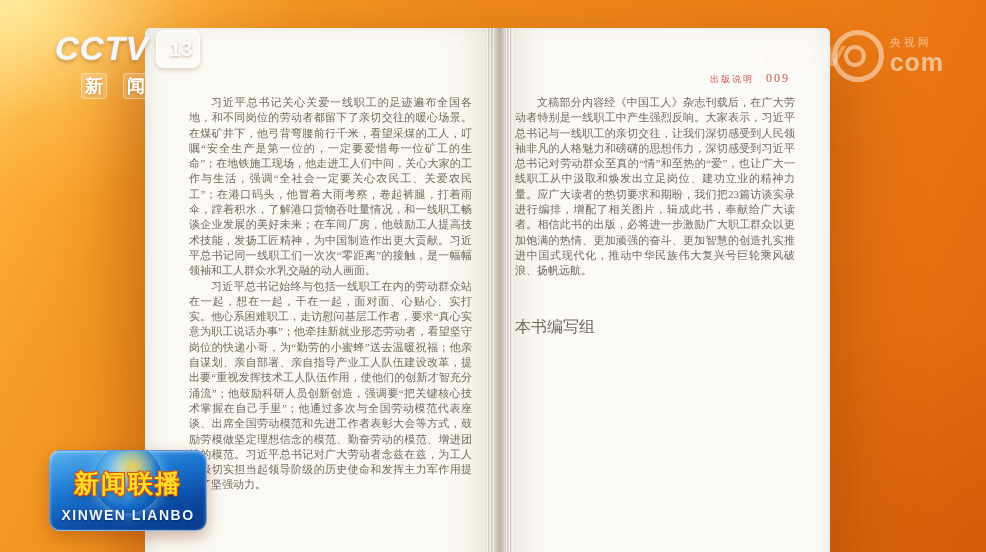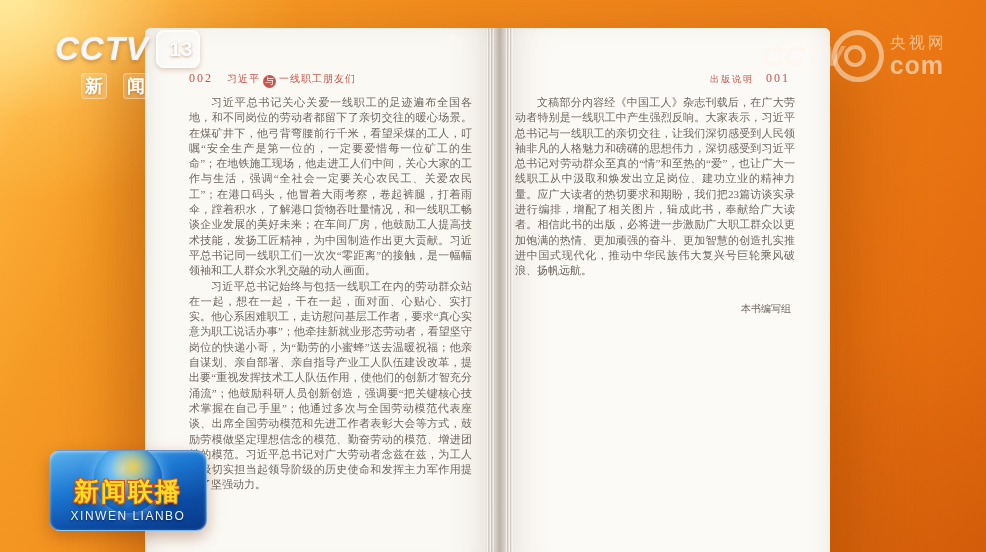--- a/index.html
+++ b/index.html
@@ -53,21 +53,21 @@
   }
 
   
   .page-body {
     position:absolute; top:67px; font-family:Liberation Serif, serif;
     font-size:11px; line-height:15.3px; color:#6f675f; text-align:justify;
   }
   .body-left  { left:44px; width:283px; }
   .body-right { left:15px; width:280px; }
   .page-body p { margin:0; text-indent:2em; }
-  .signature { margin-top:22px; text-align:right; padding-right:4px; font-size:10px; color:#6f675f; }
+  .signature { margin-top:40px; padding-right:4px; font-size:16px; color:#6f675f; }
   .sig-date  { margin-top:6px;  text-align:right; padding-right:4px; font-size:11px; color:#6f675f; }
 
   
   .cctv-logo { position:absolute; left:55px; top:30px; z-index:5; color:#fff; }
   .cctv-row { display:flex; align-items:center; }
   .cctv-word {
     font-weight:900; font-style:italic; font-size:33px; letter-spacing:1px;
     color:#f7f7f7; text-shadow:0 2px 4px rgba(130,60,0,0.45), 0 0 2px rgba(255,255,255,0.9);
   }
   .cctv-13 {
@@ -93,72 +93,69 @@
   }
   .wm-ring {
     width:42px; height:42px; border:5px solid rgba(255,242,228,0.55); border-radius:50%;
     position:relative; flex:0 0 auto;
   }
   .wm-ring::before {
     content:""; position:absolute; left:7px; top:10px; width:14px; height:14px;
     border:4px solid rgba(255,242,228,0.55); border-radius:50%;
   }
   .wm-col { margin-left:6px; line-height:1; }
-  .wm-site { font-size:16px; letter-spacing:3px; color:rgba(255,242,228,0.62); }
+  .wm-site { font-size:11px; letter-spacing:3px; color:rgba(255,242,228,0.62); }
   .wm-com  { font-size:25px; font-weight:700; color:rgba(255,242,228,0.62); margin-top:2px; letter-spacing:1px; }
 
   
   .program-badge {
     position:absolute; left:49px; top:450px; width:156px; height:79px; z-index:6;
     border-radius:11px; overflow:hidden;
     background:linear-gradient(165deg,#5db4ee 0%,#1c78d2 38%,#0c4aa2 72%,#083a88 100%);
     border:1px solid rgba(200,230,255,0.5);
     box-shadow:0 6px 16px rgba(120,45,0,0.35), inset 0 1px 3px rgba(255,255,255,0.5);
-    display:flex; flex-direction:column; align-items:center; justify-content:flex-end;
+    display:flex; flex-direction:column; align-items:center; justify-content:flex-end;gap:6px;
   }
   .badge-globe {
     position:absolute; left:50%; top:-6px; transform:translateX(-50%);
     width:68px; height:68px; border-radius:50%;
     background:
       radial-gradient(circle at 58% 32%, rgba(255,208,60,0.85) 0%, rgba(255,208,60,0.45) 16%, rgba(255,208,60,0) 38%),
       radial-gradient(circle at 42% 35%, #a6dcff 0%, #46a3e6 38%, #1263c0 68%, #0a3d8d 100%);
     box-shadow:0 0 14px rgba(140,210,255,0.8);
   }
   .badge-title {
     position:relative; z-index:2; font-weight:900; font-size:25px; letter-spacing:2px;
     color:#ffdf26;
     text-shadow:1px 1px 0 #d9530f, -1px 1px 0 #d9530f, 1px -1px 0 #d9530f, -1px -1px 0 #d9530f, 0 3px 4px rgba(0,0,0,0.35);
   }
   .badge-sub {
     position:relative; z-index:2; margin:1px 0 7px 0;
-    font-weight:400; font-size:12px; letter-spacing:1.5px; color:#eef6ff;
+    font-weight:700; font-size:14px; letter-spacing:1.5px; color:#eef6ff;
     text-shadow:0 1px 2px rgba(0,20,60,0.7);
   }
 </style>
 </head>
 <body>
 
 <div class="scene">
   <div class="bg-sheen"></div>
 
   <div class="book">
 
     <div class="page page-left">
-      <div class="page-header hleft">
-        <span class="pg-num">002</span><span class="run-title"><span>习近平</span><span class="seal">与</span><span>一线职工朋友们</span></span>
-      </div>
       <div class="page-body body-left">
         <p>习近平总书记关心关爱一线职工的足迹遍布全国各地，和不同岗位的劳动者都留下了亲切交往的暖心场景。在煤矿井下，他弓背弯腰前行千米，看望采煤的工人，叮嘱“安全生产是第一位的，一定要爱惜每一位矿工的生命”；在地铁施工现场，他走进工人们中间，关心大家的工作与生活，强调“全社会一定要关心农民工、关爱农民工”；在港口码头，他冒着大雨考察，卷起裤腿，打着雨伞，蹚着积水，了解港口货物吞吐量情况，和一线职工畅谈企业发展的美好未来；在车间厂房，他鼓励工人提高技术技能，发扬工匠精神，为中国制造作出更大贡献。习近平总书记同一线职工们一次次“零距离”的接触，是一幅幅领袖和工人群众水乳交融的动人画面。</p>
         <p>习近平总书记始终与包括一线职工在内的劳动群众站在一起，想在一起，干在一起，面对面、心贴心、实打实。他心系困难职工，走访慰问基层工作者，要求“真心实意为职工说话办事”；他牵挂新就业形态劳动者，看望坚守岗位的快递小哥，为“勤劳的小蜜蜂”送去温暖祝福；他亲自谋划、亲自部署、亲自指导产业工人队伍建设改革，提出要“重视发挥技术工人队伍作用，使他们的创新才智充分涌流”；他鼓励科研人员创新创造，强调要“把关键核心技术掌握在自己手里”；他通过多次与全国劳动模范代表座谈、出席全国劳动模范和先进工作者表彰大会等方式，鼓励劳模做坚定理想信念的模范、勤奋劳动的模范、增进团结的模范。习近平总书记对广大劳动者念兹在兹，为工人阶级切实担当起领导阶级的历史使命和发挥主力军作用提供了坚强动力。</p>
       </div>
     </div>
 
     <div class="page page-right">
       <div class="page-header hright">
-        <span class="run-title">出版说明</span><span class="pg-num">001</span>
+        <span class="run-title">出版说明</span><span class="pg-num">009</span>
       </div>
       <div class="page-body body-right">
         <p>文稿部分内容经《中国工人》杂志刊载后，在广大劳动者特别是一线职工中产生强烈反响。大家表示，习近平总书记与一线职工的亲切交往，让我们深切感受到人民领袖非凡的人格魅力和磅礴的思想伟力，深切感受到习近平总书记对劳动群众至真的“情”和至热的“爱”，也让广大一线职工从中汲取和焕发出立足岗位、建功立业的精神力量。应广大读者的热切要求和期盼，我们把23篇访谈实录进行编排，增配了相关图片，辑成此书，奉献给广大读者。相信此书的出版，必将进一步激励广大职工群众以更加饱满的热情、更加顽强的奋斗、更加智慧的创造扎实推进中国式现代化，推动中华民族伟大复兴号巨轮乘风破浪、扬帆远航。</p>
         <div class="signature">本书编写组</div>
       </div>
     </div>
 
     <div class="spine"></div>
   </div>
 

